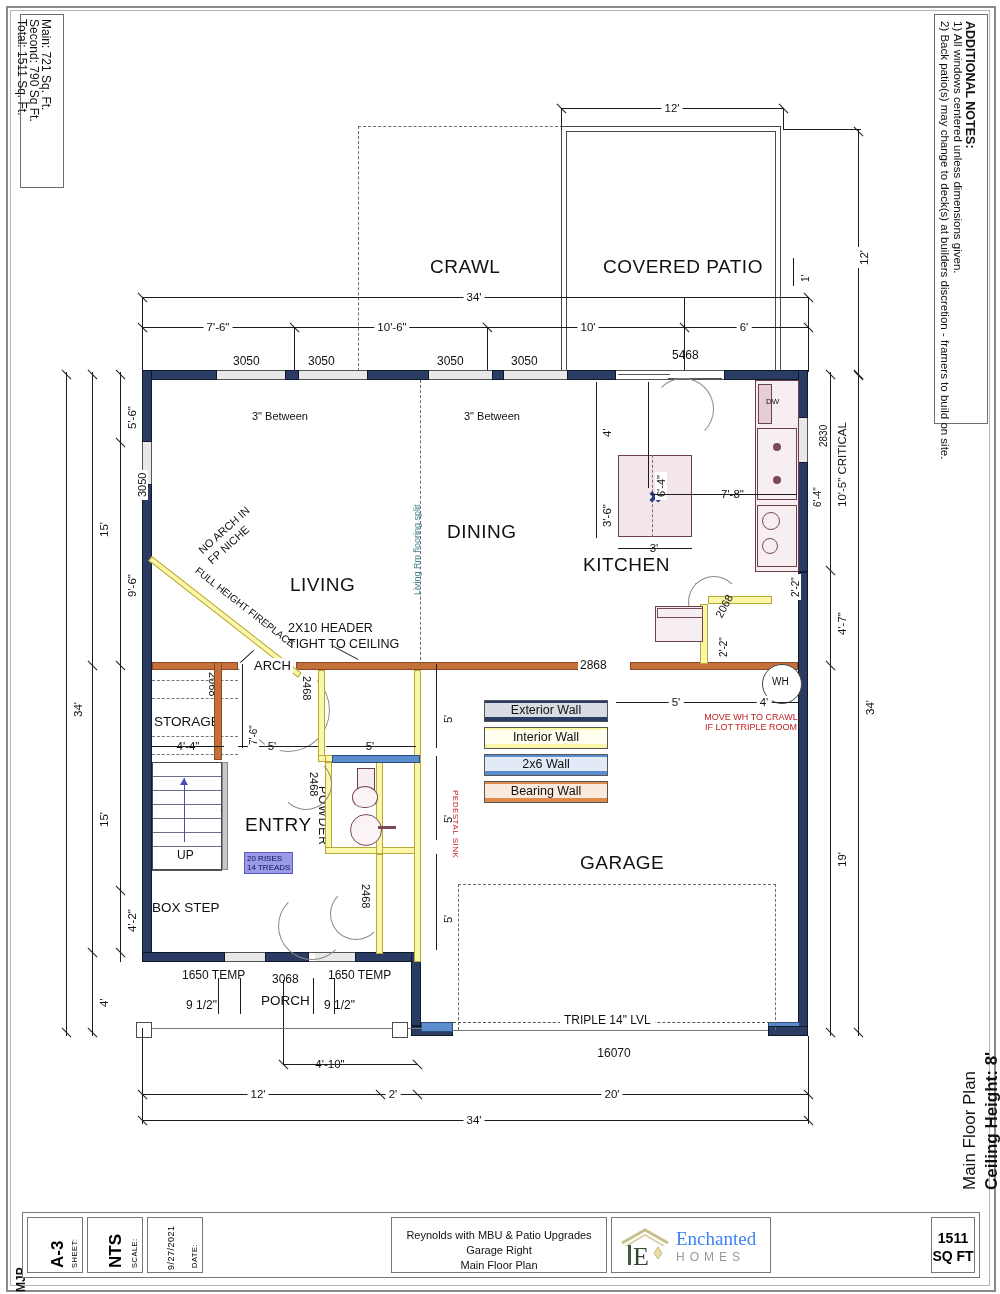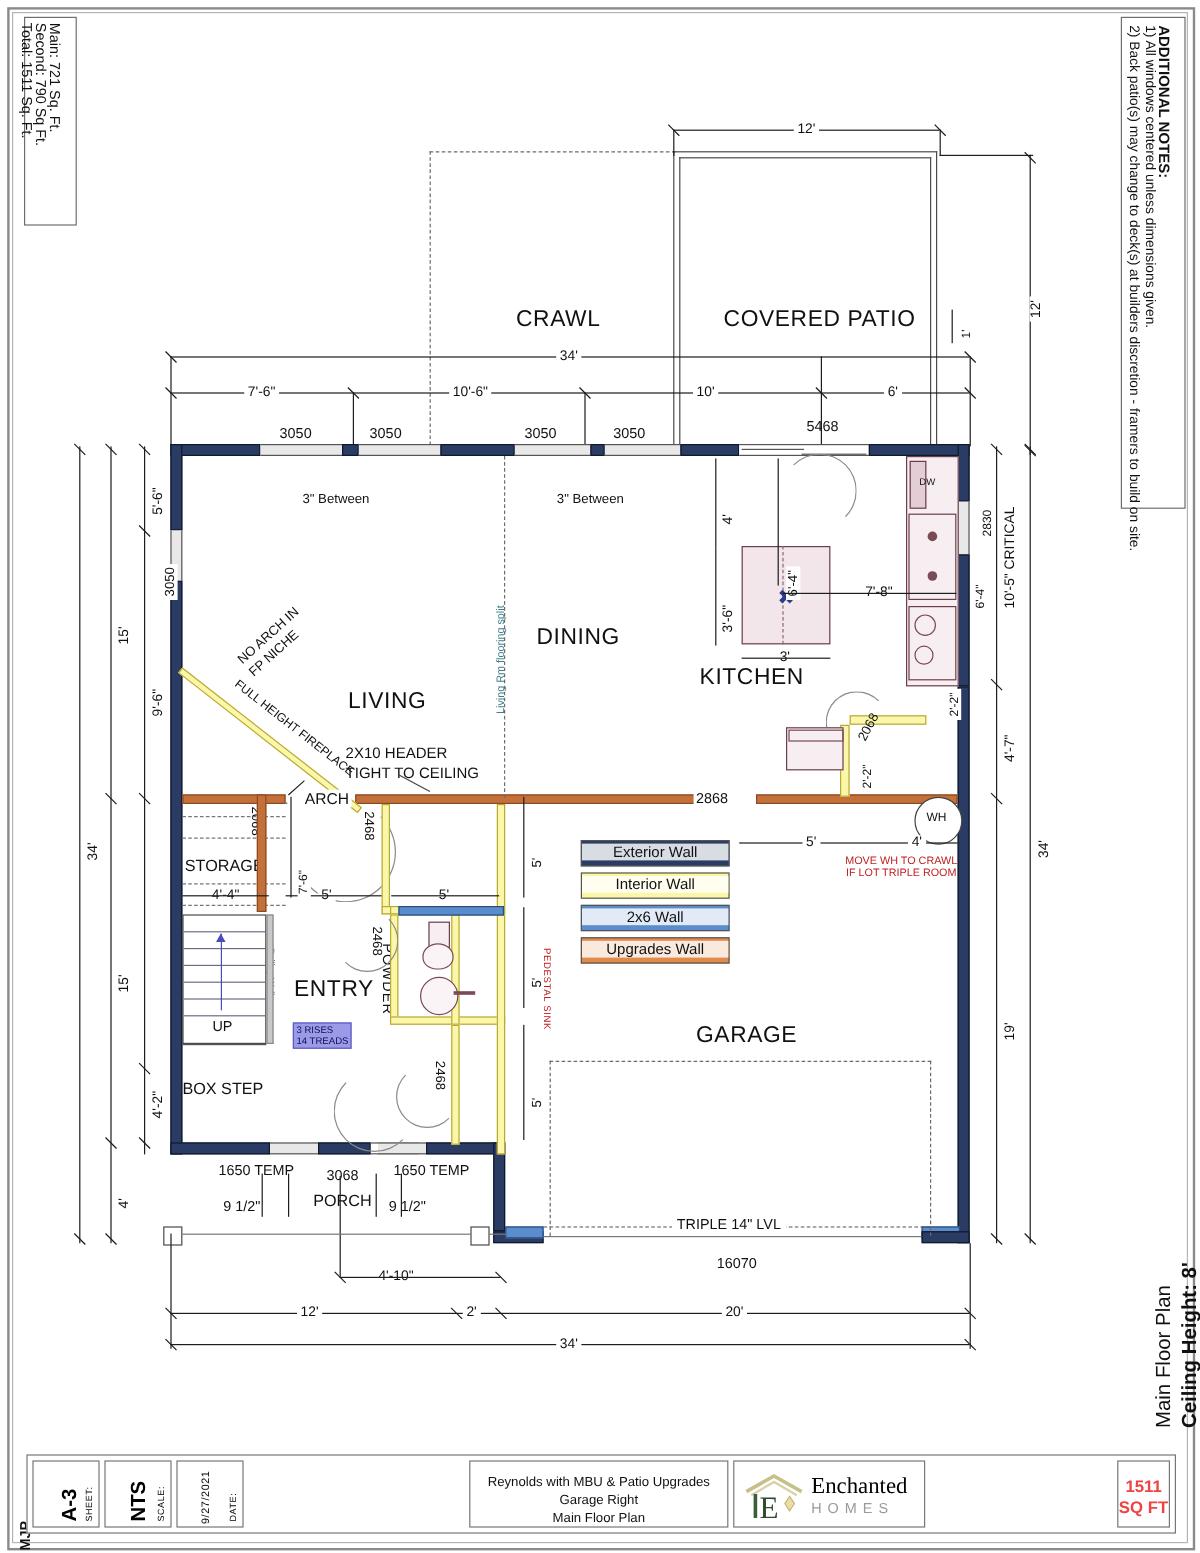--- a/index.html
+++ b/index.html
@@ -52,21 +52,21 @@
   .lg-26{background:#5b8ccb;}
   .lg-bear{background:#e08b4c;}
 
   
   .tb{position:absolute;left:22px;top:1212px;width:956px;height:64px;border:1px solid #777;background:#fff;}
   .tb-cell{position:absolute;top:4px;height:56px;border:1px solid #777;box-sizing:border-box;background:#fff;}
   .tb-v{font-size:13px;font-weight:bold;transform-origin:0 0;transform:rotate(-90deg);position:absolute;
         white-space:nowrap;}
   .tb-v-sm{font-size:7.5px;transform-origin:0 0;transform:rotate(-90deg);position:absolute;white-space:nowrap;letter-spacing:.5px;}
   .tb-p{position:absolute;left:0;right:0;text-align:center;font-size:10.5px;line-height:1.35;color:#111;}
-  .tb-big{position:absolute;left:0;right:0;text-align:center;font-size:14px;font-weight:bold;line-height:1.25;color:#ef4444;}
+  .tb-big{position:absolute;left:0;right:0;text-align:center;font-size:14px;font-weight:bold;line-height:1.25;color:#000000;}
 
   
   .stair-tread{position:absolute;height:1px;background:#6d6d86;}
   .arrow-up{position:absolute;width:1px;background:#4b4bbd;}
   .rises{position:absolute;background:#9a9ae8;border:1px solid #5a5ac0;font-size:8px;color:#101050;
          line-height:1.15;padding:1px 2px;white-space:nowrap;}
 
   .dash-rect{position:absolute;border:1px dashed #6b6b6b;box-sizing:border-box;}
   .thin-rect{position:absolute;border:1px solid #4a4a4a;box-sizing:border-box;}
   .fix{position:absolute;border:1px solid #6d3f4a;background:#f6eef0;box-sizing:border-box;}
@@ -340,21 +340,21 @@
   <div class="stair-tread" style="left:153px;top:776px;width:68px;"></div>
   <div class="stair-tread" style="left:153px;top:790px;width:68px;"></div>
   <div class="stair-tread" style="left:153px;top:804px;width:68px;"></div>
   <div class="stair-tread" style="left:153px;top:818px;width:68px;"></div>
   <div class="stair-tread" style="left:153px;top:832px;width:68px;"></div>
   <div class="stair-tread" style="left:153px;top:846px;width:68px;"></div>
   <div class="arrow-up" style="left:184px;top:778px;height:64px;background:#4b4bbd;"></div>
   <div class="abs" style="left:180px;top:778px;width:0;height:0;border-left:4px solid transparent;border-right:4px solid transparent;border-bottom:7px solid #4b4bbd;"></div>
   <div class="note-sm" style="left:174px;top:848px;font-size:12px;background:#fff;padding:0 3px;">UP</div>
   <div class="rises" style="left:244px;top:852px;">
-    <div>3 RISES</div>
+    <div>20 RISES</div>
     <div>14 TREADS</div>
   </div>
   <div class="note-sm" style="left:230px;top:790px;font-size:7.5px;transform-origin:0 0;transform:rotate(90deg);">Railing Wall</div>
   <div class="abs" style="left:222px;top:762px;width:6px;height:108px;background:#c9c9c9;border:1px solid #888;box-sizing:border-box;"></div>
 
   <div class="abs" style="left:152px;top:870px;width:70px;height:1px;background:#555;"></div>
 
   <div class="dimtxt ctr" style="left:188px;top:746px;">4'-4"</div>
   <div class="dimline dimh" style="left:152px;top:746px;width:72px;"></div>
   <div class="dimtxt ctr" style="left:272px;top:746px;">5'</div>
@@ -397,21 +397,21 @@
     <div class="lg-row lg-ext">
       <span>Exterior Wall</span>
     </div>
     <div class="lg-row lg-int">
       <span>Interior Wall</span>
     </div>
     <div class="lg-row lg-26">
       <span>2x6 Wall</span>
     </div>
     <div class="lg-row lg-bear">
-      <span>Upgrades Wall</span>
+      <span>Bearing Wall</span>
     </div>
   </div>
 
   <div class="note-sm" style="left:182px;top:968px;font-size:12px;">1650 TEMP</div>
   <div class="note-sm" style="left:328px;top:968px;font-size:12px;">1650 TEMP</div>
   <div class="note-sm" style="left:272px;top:972px;font-size:12px;">3068</div>
   <div class="note-sm" style="left:186px;top:998px;font-size:12px;">9 1/2"</div>
   <div class="note-sm" style="left:324px;top:998px;font-size:12px;">9 1/2"</div>
   <div class="dimline dimv" style="left:218px;top:978px;height:36px;"></div>
   <div class="dimline dimv" style="left:240px;top:978px;height:36px;"></div>
@@ -469,21 +469,21 @@
     </div>
 
     <div class="tb-cell" style="left:588px;width:160px;">
       <svg width="54" height="42" viewBox="0 0 54 42" style="position:absolute;left:6px;top:7px;">
         <path d="M4 18 L27 5 L50 18" fill="none" stroke="#c8c08a" stroke-width="3"></path>
         <path d="M8 21 L27 10 L46 21" fill="none" stroke="#d8d2a8" stroke-width="2"></path>
         <rect x="10" y="20" width="3" height="20" fill="#3d5c3a"></rect>
         <text x="15" y="40" font-family="Liberation Serif, serif" font-size="26" fill="#2f4a2c">E</text>
         <path d="M40 22 L44 28 L40 34 L36 28 Z" fill="#e8dfa8" stroke="#c8b878"></path>
       </svg>
-      <div style="position:absolute;left:64px;top:10px;font-family:'Liberation Serif',serif;font-size:19px;color:#000000;">Enchanted</div>
+      <div style="position:absolute;left:64px;top:10px;font-family:'Liberation Serif',serif;font-size:19px;color:#3b82f6;">Enchanted</div>
       <div style="position:absolute;left:64px;top:32px;font-size:12px;letter-spacing:5px;color:#9a9a9a;">HOMES</div>
     </div>
 
 
     <div class="tb-cell" style="left:908px;width:44px;">
       <div class="tb-big" style="top:12px;">1511</div>
       <div class="tb-big" style="top:30px;">SQ FT</div>
     </div>
   </div>
 

